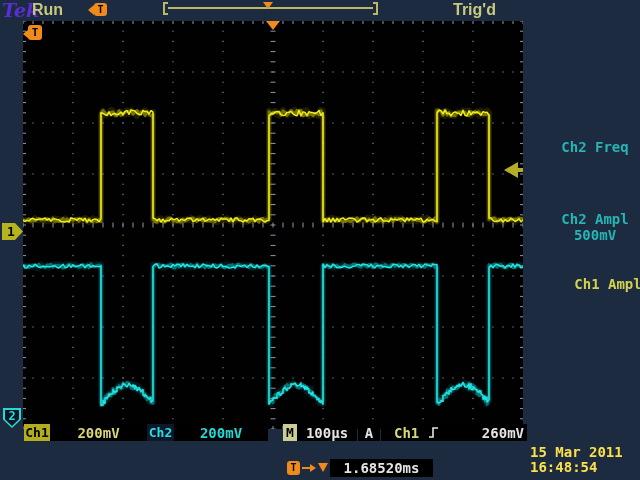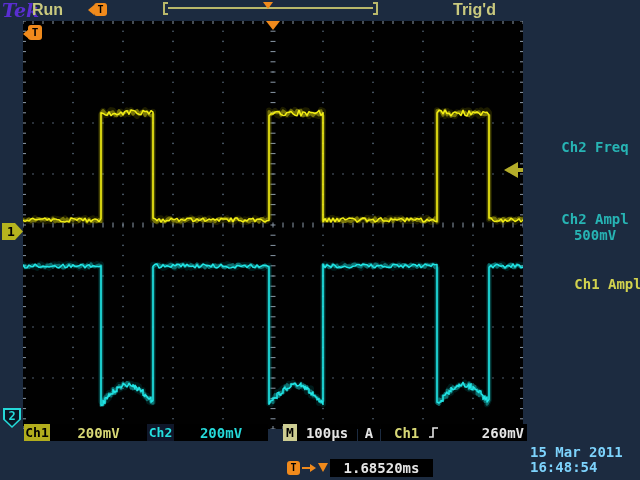--- a/index.html
+++ b/index.html
@@ -81,21 +81,21 @@
   .darrhead { position:absolute; left:310px; top:464px; width:0; height:0;
     border-top:4px solid transparent; border-bottom:4px solid transparent;
     border-left:6px solid #f08a1c; }
   .dtri { position:absolute; left:318px; top:463px; width:0; height:0;
     border-left:5px solid transparent; border-right:5px solid transparent;
     border-top:9px solid #f08a1c; }
   .delayval { position:absolute; left:330px; top:459px; width:103px; height:18px;
     background:#000; color:#e4e4e4; font:bold 14px "DejaVu Sans Mono", monospace;
     line-height:19px; text-align:center; }
   
-  .dt { position:absolute; left:530px; top:445px; width:110px; color:#7dd3fc;
+  .dt { position:absolute; left:530px; top:445px; width:110px; color:#fde047;
     font:bold 14px "DejaVu Sans Mono", monospace; line-height:15px; }
 </style>
 </head>
 <body>
 
 <div id="page">
 
   <div>
     <span class="tek-logo">Tek</span>
     <span class="run-status">Run</span>

